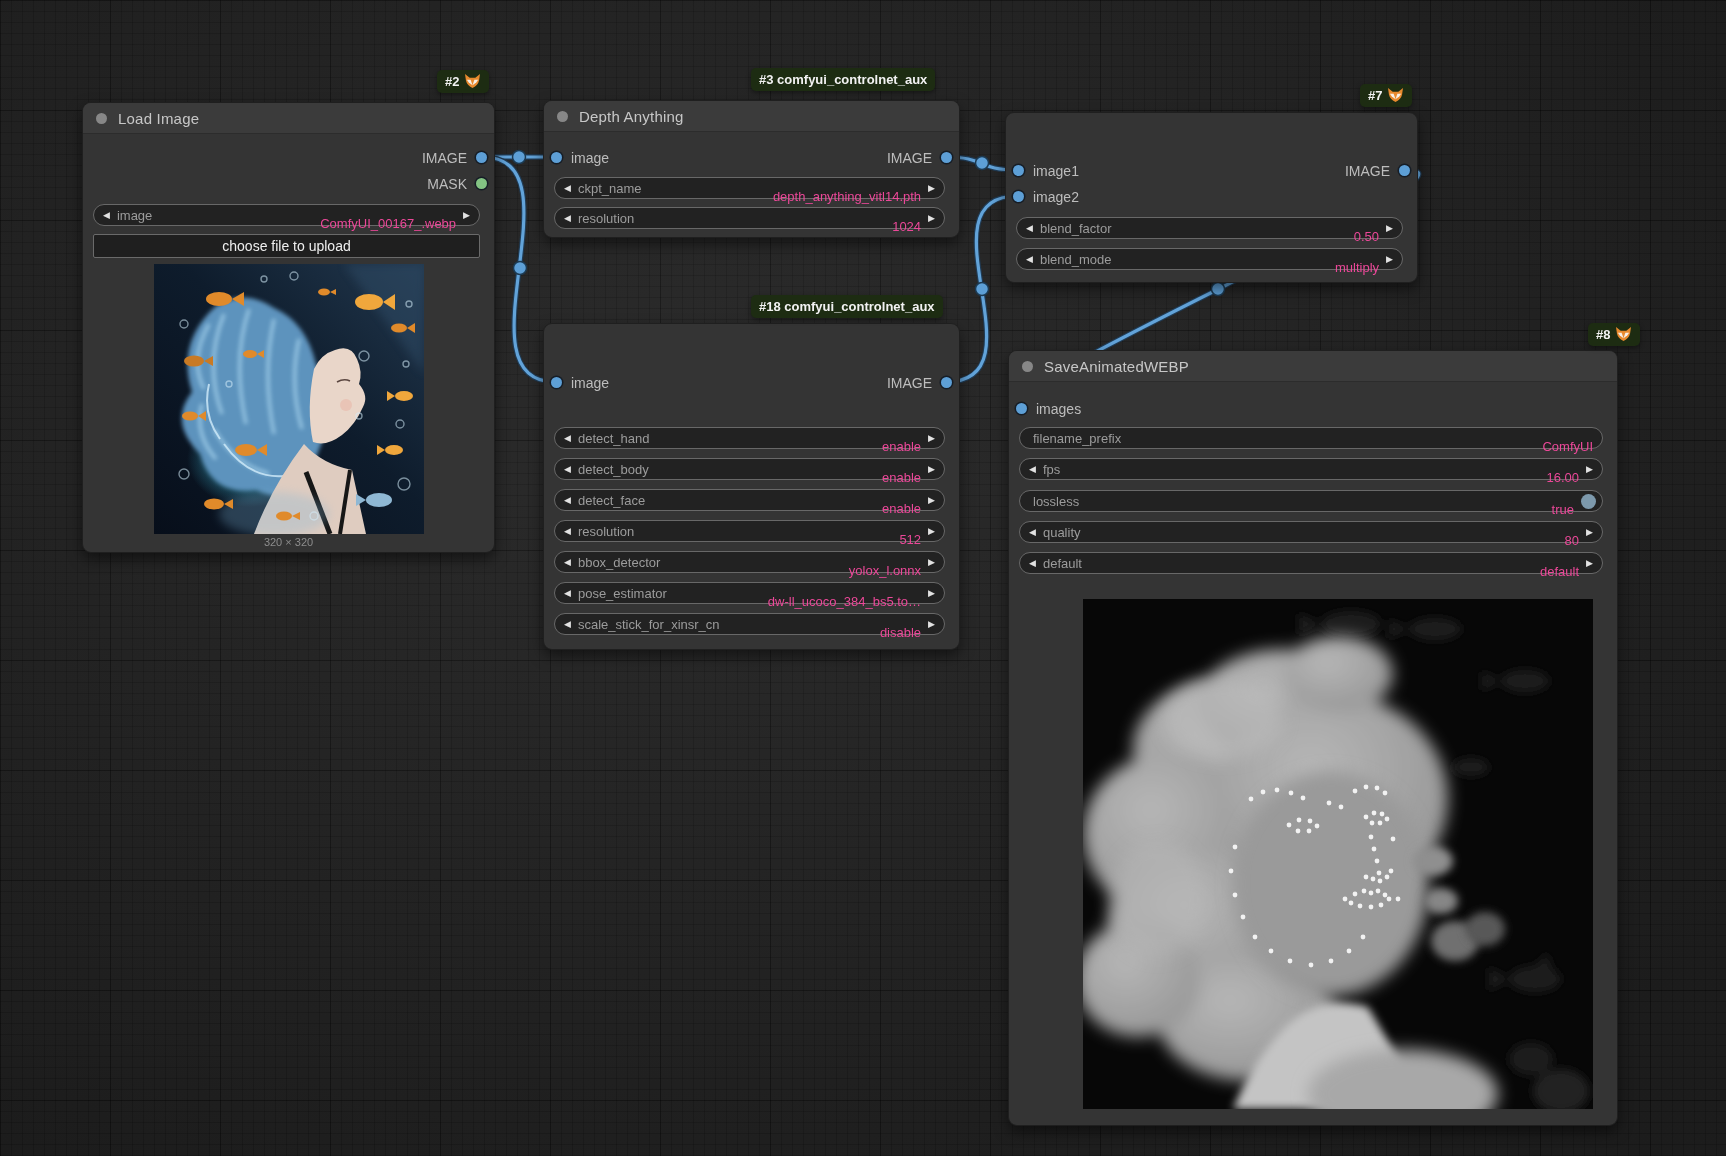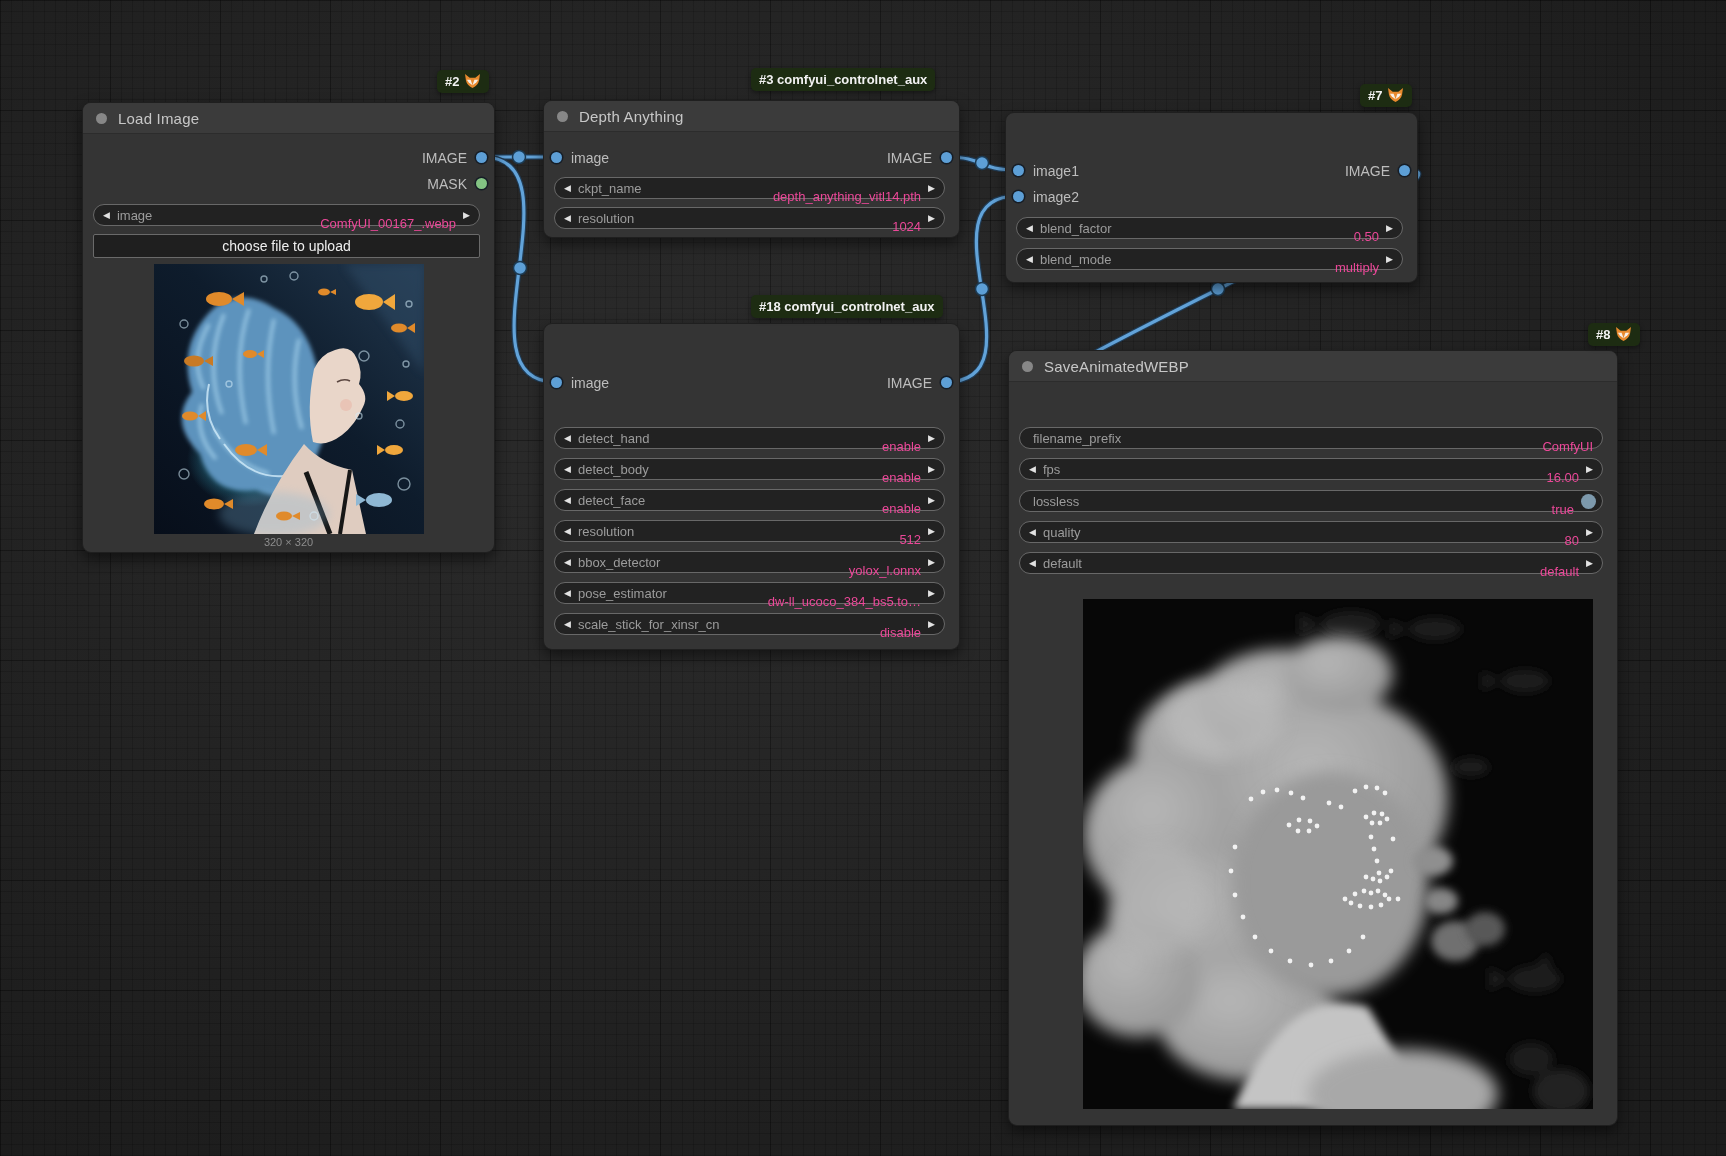--- a/index.html
+++ b/index.html
@@ -367,20 +367,24 @@
     <span class="w-label">scale_stick_for_xinsr_cn</span>
     <span class="w-value">disable</span>
     <span class="w-arrow">▶</span>
   </div>
 </div>
 
 <div class="node" style="left:1008px;top:350px;width:610px;height:776px">
   <div class="node-title">
     <span class="status-dot"></span>
     <span>SaveAnimatedWEBP</span>
+  </div>
+  <div class="row" style="top:47px">
+    <span class="dot in blue"></span>
+    <span class="in-label">images</span>
   </div>
   <div class="widget" style="top:76px">
     <span class="w-label" style="padding-left:4px">filename_prefix</span>
     <span class="w-value">ComfyUI</span>
   </div>
   <div class="widget" style="top:107px">
     <span class="w-arrow">◀</span>
     <span class="w-label">fps</span>
     <span class="w-value">16.00</span>
     <span class="w-arrow">▶</span>

